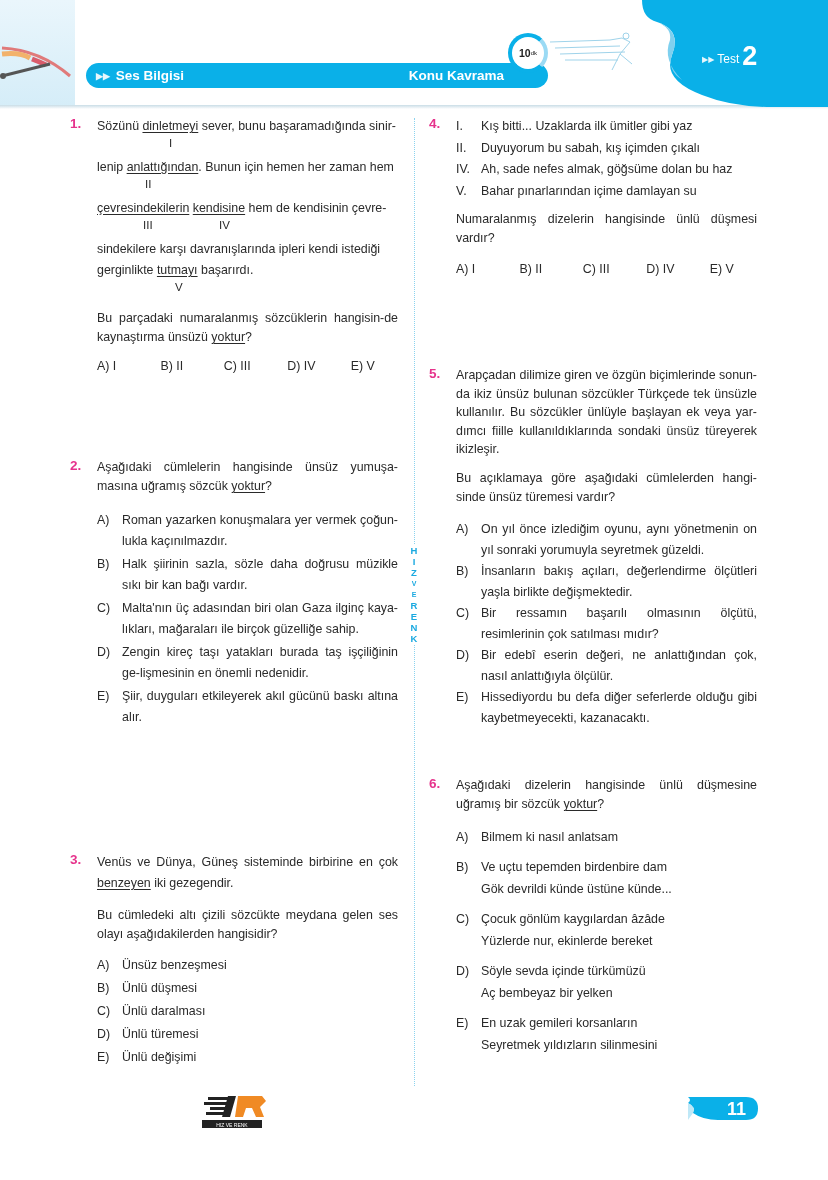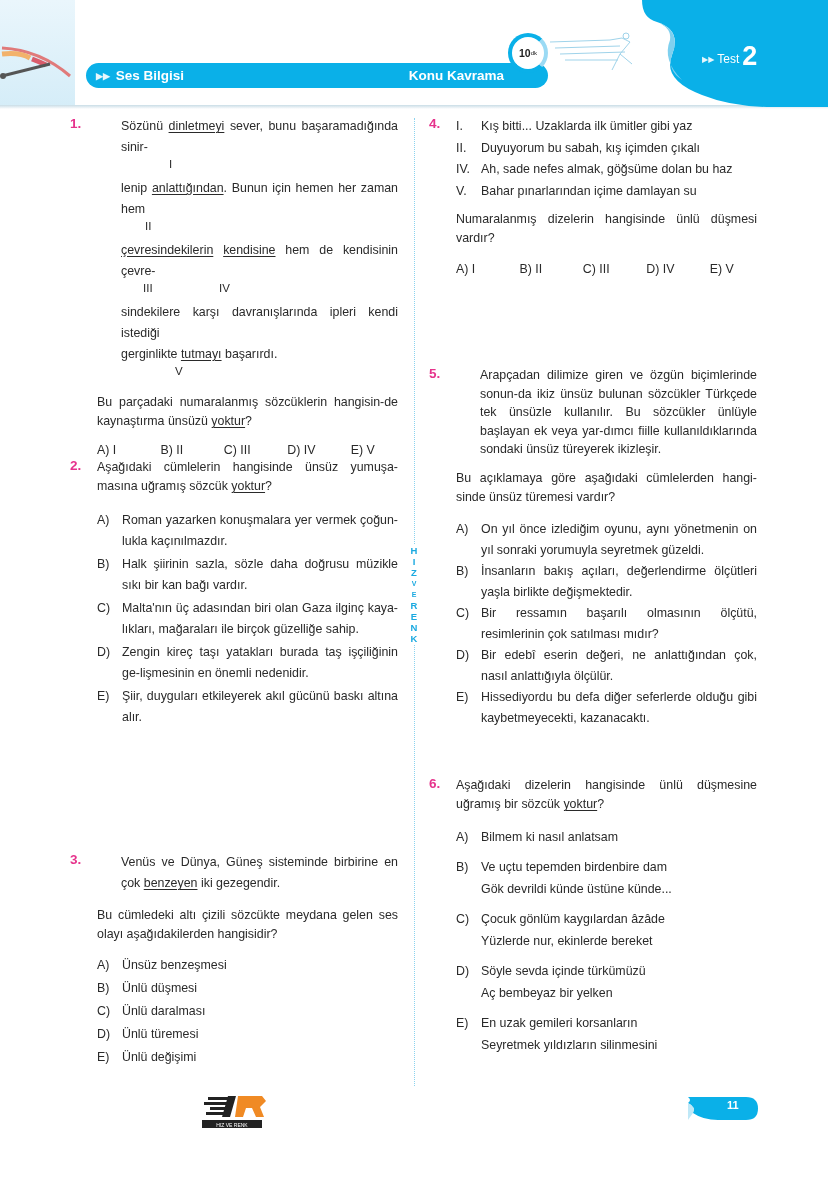--- a/index.html
+++ b/index.html
@@ -21,21 +21,21 @@
   .test-label .arrows { font-size: 8px; margin-bottom: 5px; }
   .test-word { font-size: 12px; margin-bottom: 3px; }
   .test-num { font-size: 27px; font-weight: bold; line-height: 26px; }
 
   
   .col { position: absolute; }
   .col-left { left: 70px; top: 116px; width: 328px; }
   .col-right { left: 429px; top: 116px; width: 328px; }
   .q { position: relative; padding-left: 27px; }
   .qnum { position: absolute; left: 0; top: 0; color: #e6338c; font-weight: bold; font-size: 13.5px; }
-  .p { line-height: 21px; text-align: justify; margin-left: 24px; }
+  .p { line-height: 21px; text-align: justify; }
   .b { font-weight: normal; line-height: 19px; text-align: justify; }
   u { text-decoration: underline; text-underline-offset: 2px; }
   .roman { position: relative; height: 20px; font-size: 11.5px; }
   .roman span { position: absolute; top: 0; }
   .choices-row { display: flex; gap: 16px; margin-top: 12px; }
   .choices-row span { width: 62px; }
   .opt { display: flex; line-height: 21px; margin-bottom: 0; }
   .opt .lt { width: 25px; flex-shrink: 0; }
   .opt .tx { flex: 1; text-align: justify; }
   .verse { display: flex; line-height: 18px; }
@@ -44,21 +44,21 @@
   .verse-line2 { padding-left: 25px; line-height: 22px; }
 
   
   .divider { position: absolute; left: 414px; top: 118px; width: 0; height: 968px; border-left: 1px dotted #8cd3ee; }
   .side-text { position: absolute; left: 407px; top: 545px; width: 14px; background: #fff; text-align: center; color: #1aa9e0; font-weight: bold; font-size: 9.5px; line-height: 11px; }
   .side-text .small { font-size: 7px; }
 
   
   .logo { position: absolute; left: 200px; top: 1093px; width: 80px; height: 40px; }
   .page-tab { position: absolute; left: 688px; top: 1095px; width: 70px; height: 27px; }
-  .page-num { position: absolute; left: 727px; top: 1099px; color: #fff; font-weight: bold; font-size: 11px; }
+  .page-num { position: absolute; left: 727px; top: 1099px; color: #fff; font-weight: bold; font-size: 18px; }
 </style>
 </head>
 <body>
 
 <div class="left-strip">
   <svg class="gauge" viewBox="0 0 75 50">
     <path d="M2 8 Q40 10 70 36" stroke="#e07a7a" stroke-width="3" fill="none"></path>
     <path d="M2 14 Q20 12 30 18" stroke="#f2b26b" stroke-width="5" fill="none"></path>
     <path d="M32 19 Q40 22 46 25" stroke="#d95c6b" stroke-width="5" fill="none"></path>
     <path d="M2 36 L50 24" stroke="#555" stroke-width="3" fill="none"></path>

